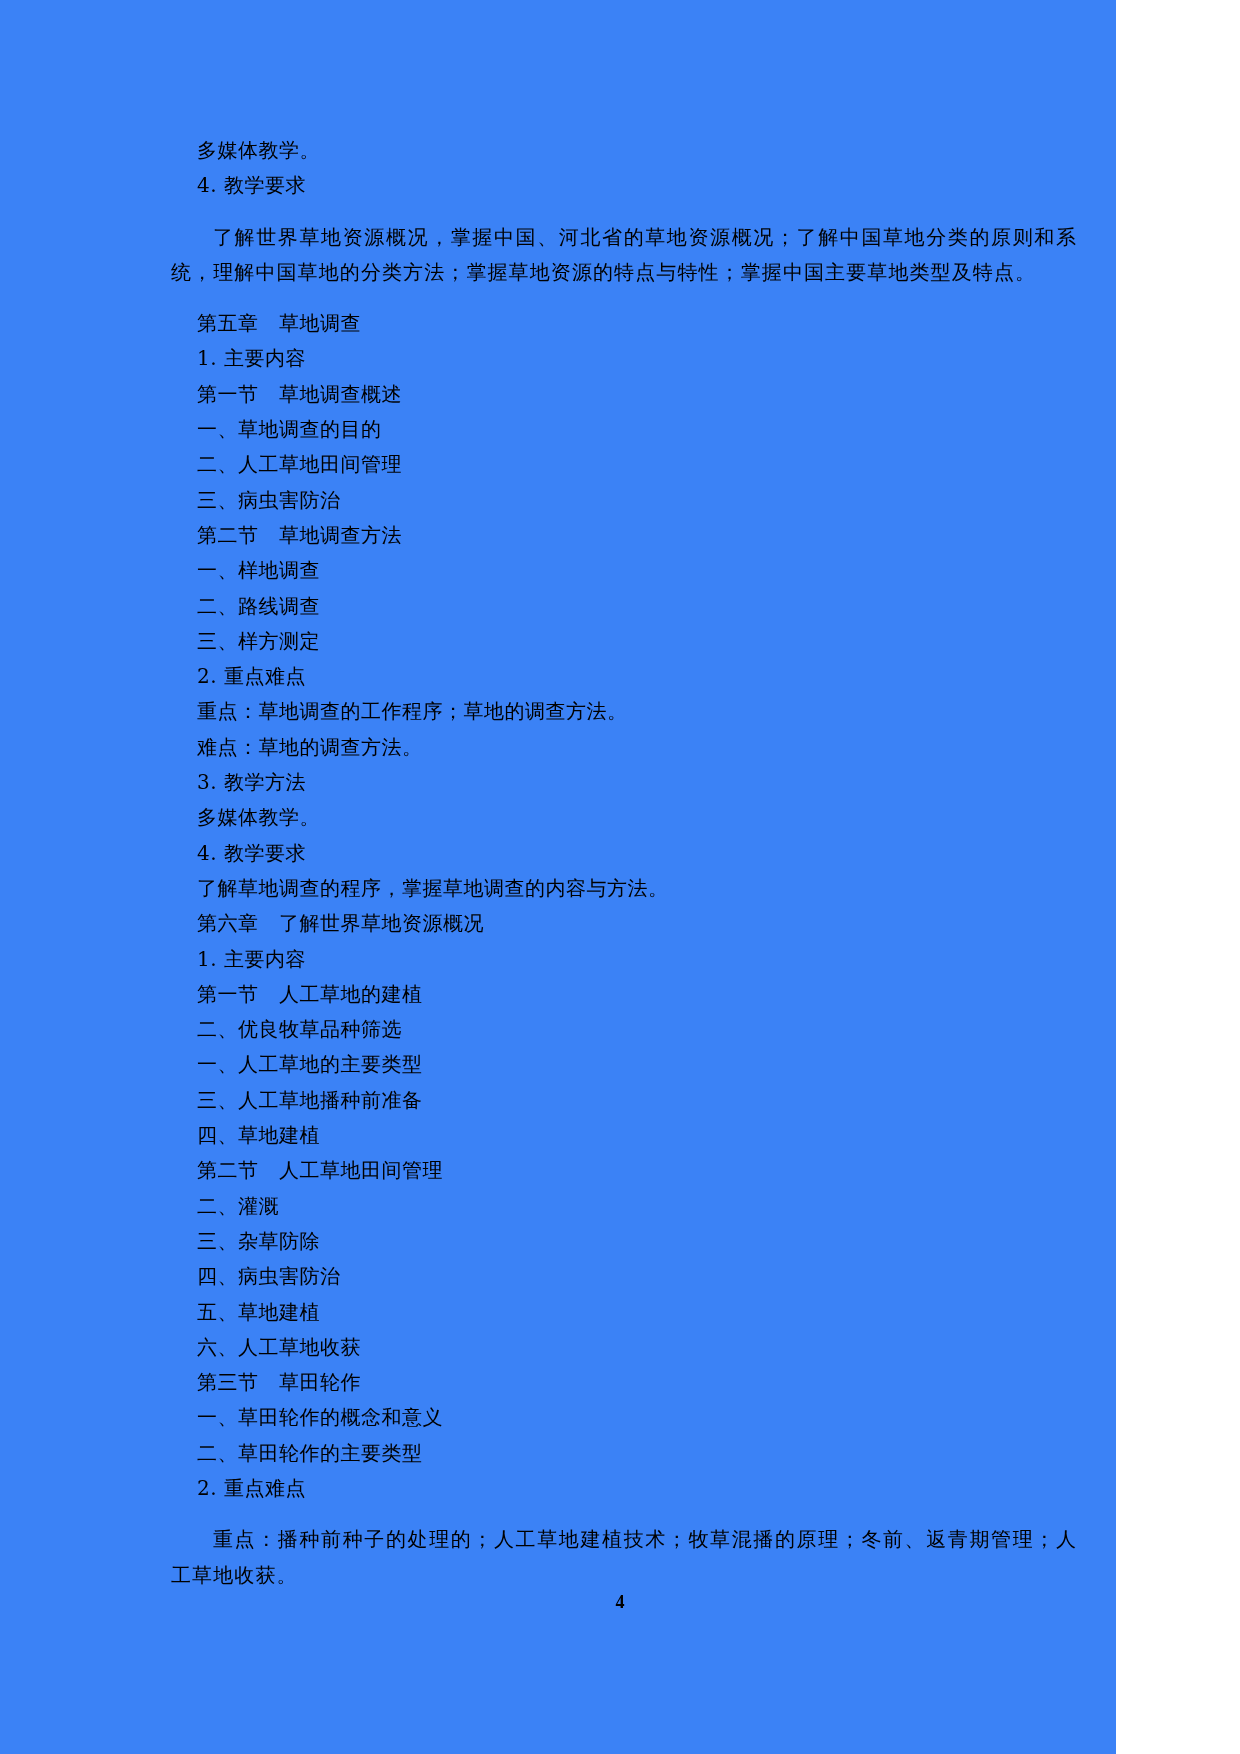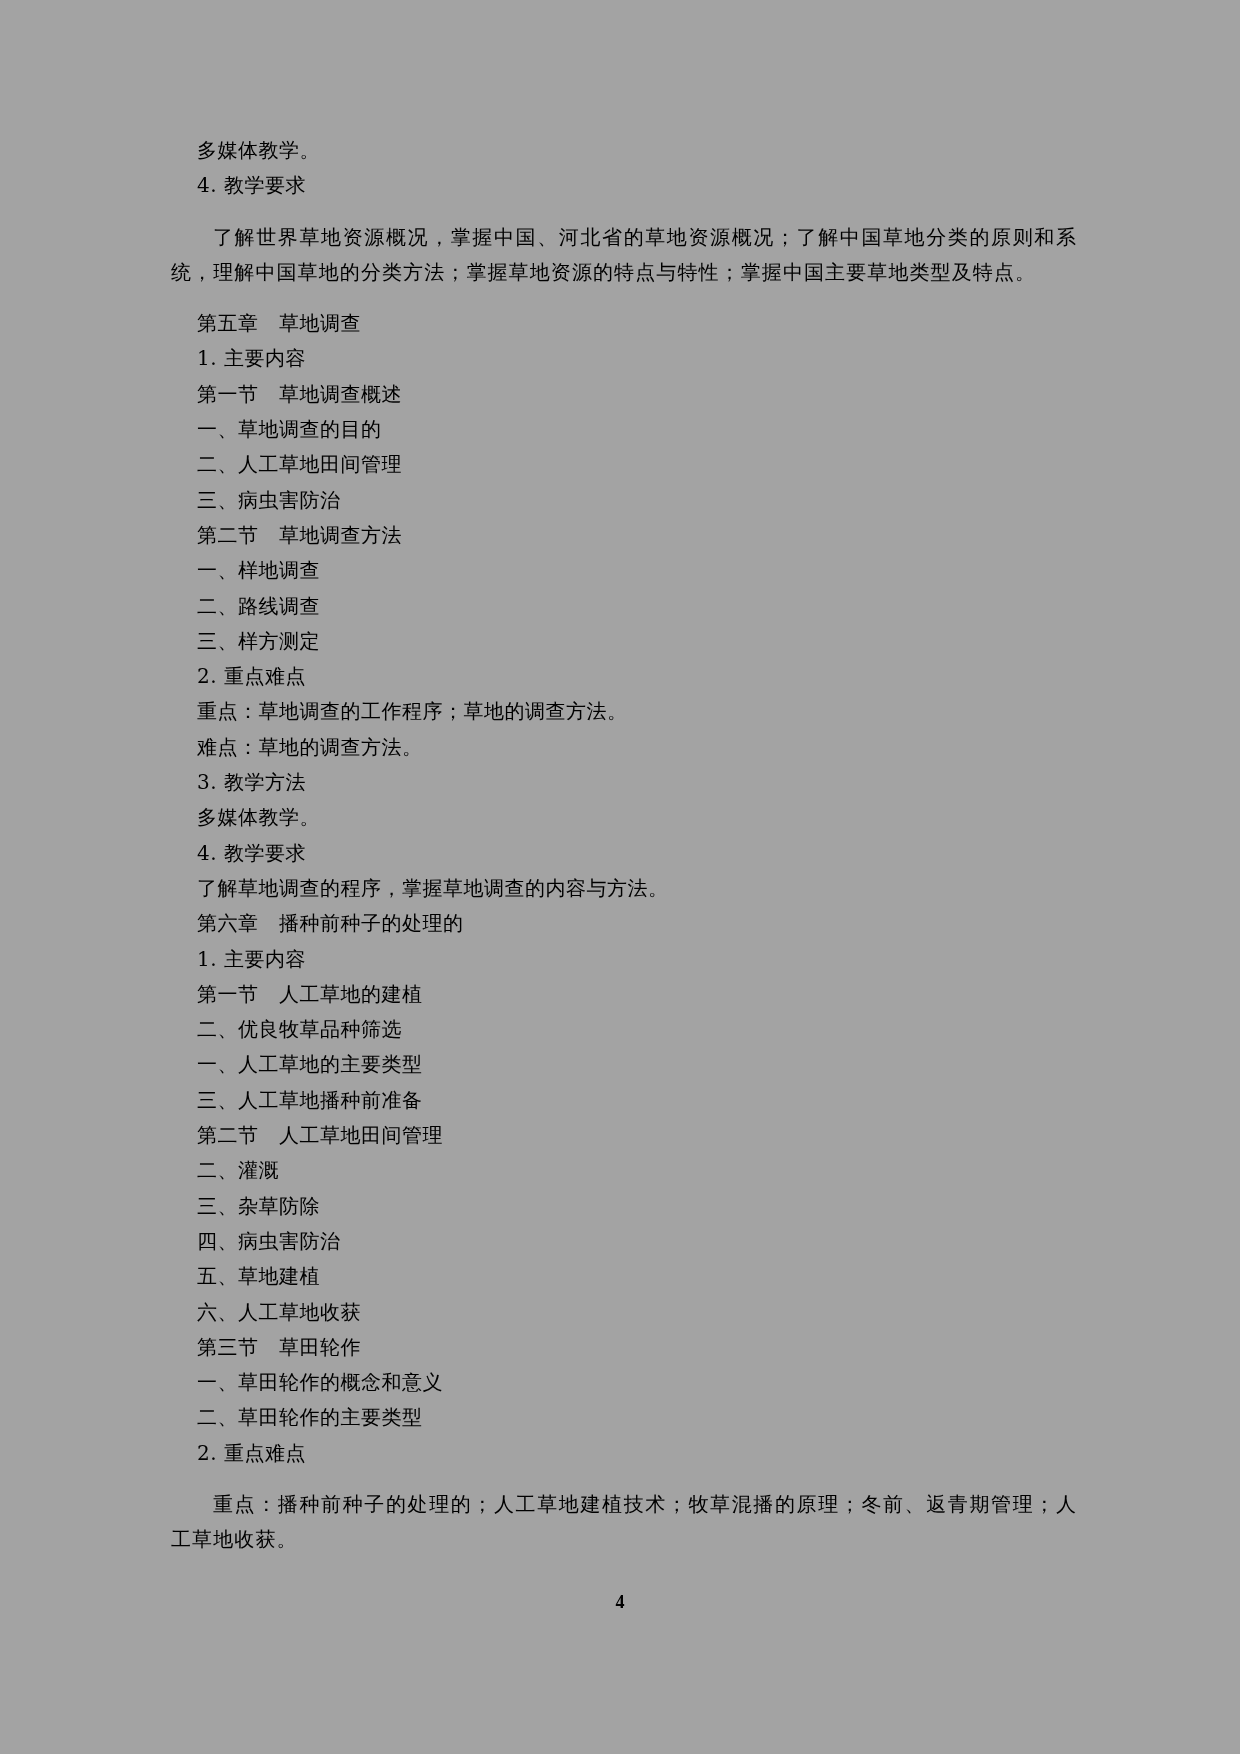--- a/index.html
+++ b/index.html
@@ -12,23 +12,23 @@
       height: 1754px;
       position: relative;
       overflow: hidden;
       font-family: "DejaVu Serif", "Liberation Serif", serif;
       color: #000000;
     }
     .page {
       position: absolute;
       left: 0;
       top: 0;
-      width: 1240px;
+      width: 1116px;
       height: 1754px;
-      background: #a3a3a3;
+      background: #3b82f6;
     }
     .content {
       position: absolute;
       left: 155px;
       top: 133px;
       width: 938px;
     }
     .line {
       font-size: 20px;
       line-height: 35.3px;
@@ -76,26 +76,27 @@
     <div class="line indent">一、样地调查</div>
     <div class="line indent">二、路线调查</div>
     <div class="line indent">三、样方测定</div>
     <div class="line indent">2. 重点难点</div>
     <div class="line indent">重点：草地调查的工作程序；草地的调查方法。</div>
     <div class="line indent">难点：草地的调查方法。</div>
     <div class="line indent">3. 教学方法</div>
     <div class="line indent">多媒体教学。</div>
     <div class="line indent">4. 教学要求</div>
     <div class="line indent">了解草地调查的程序，掌握草地调查的内容与方法。</div>
-    <div class="line indent">第六章　播种前种子的处理的</div>
+    <div class="line indent">第六章　了解世界草地资源概况</div>
     <div class="line indent">1. 主要内容</div>
     <div class="line indent">第一节　人工草地的建植</div>
     <div class="line indent">二、优良牧草品种筛选</div>
     <div class="line indent">一、人工草地的主要类型</div>
     <div class="line indent">三、人工草地播种前准备</div>
+    <div class="line indent">四、草地建植</div>
     <div class="line indent">第二节　人工草地田间管理</div>
     <div class="line indent">二、灌溉</div>
     <div class="line indent">三、杂草防除</div>
     <div class="line indent">四、病虫害防治</div>
     <div class="line indent">五、草地建植</div>
     <div class="line indent">六、人工草地收获</div>
     <div class="line indent">第三节　草田轮作</div>
     <div class="line indent">一、草田轮作的概念和意义</div>
     <div class="line indent">二、草田轮作的主要类型</div>
     <div class="line indent">2. 重点难点</div>

